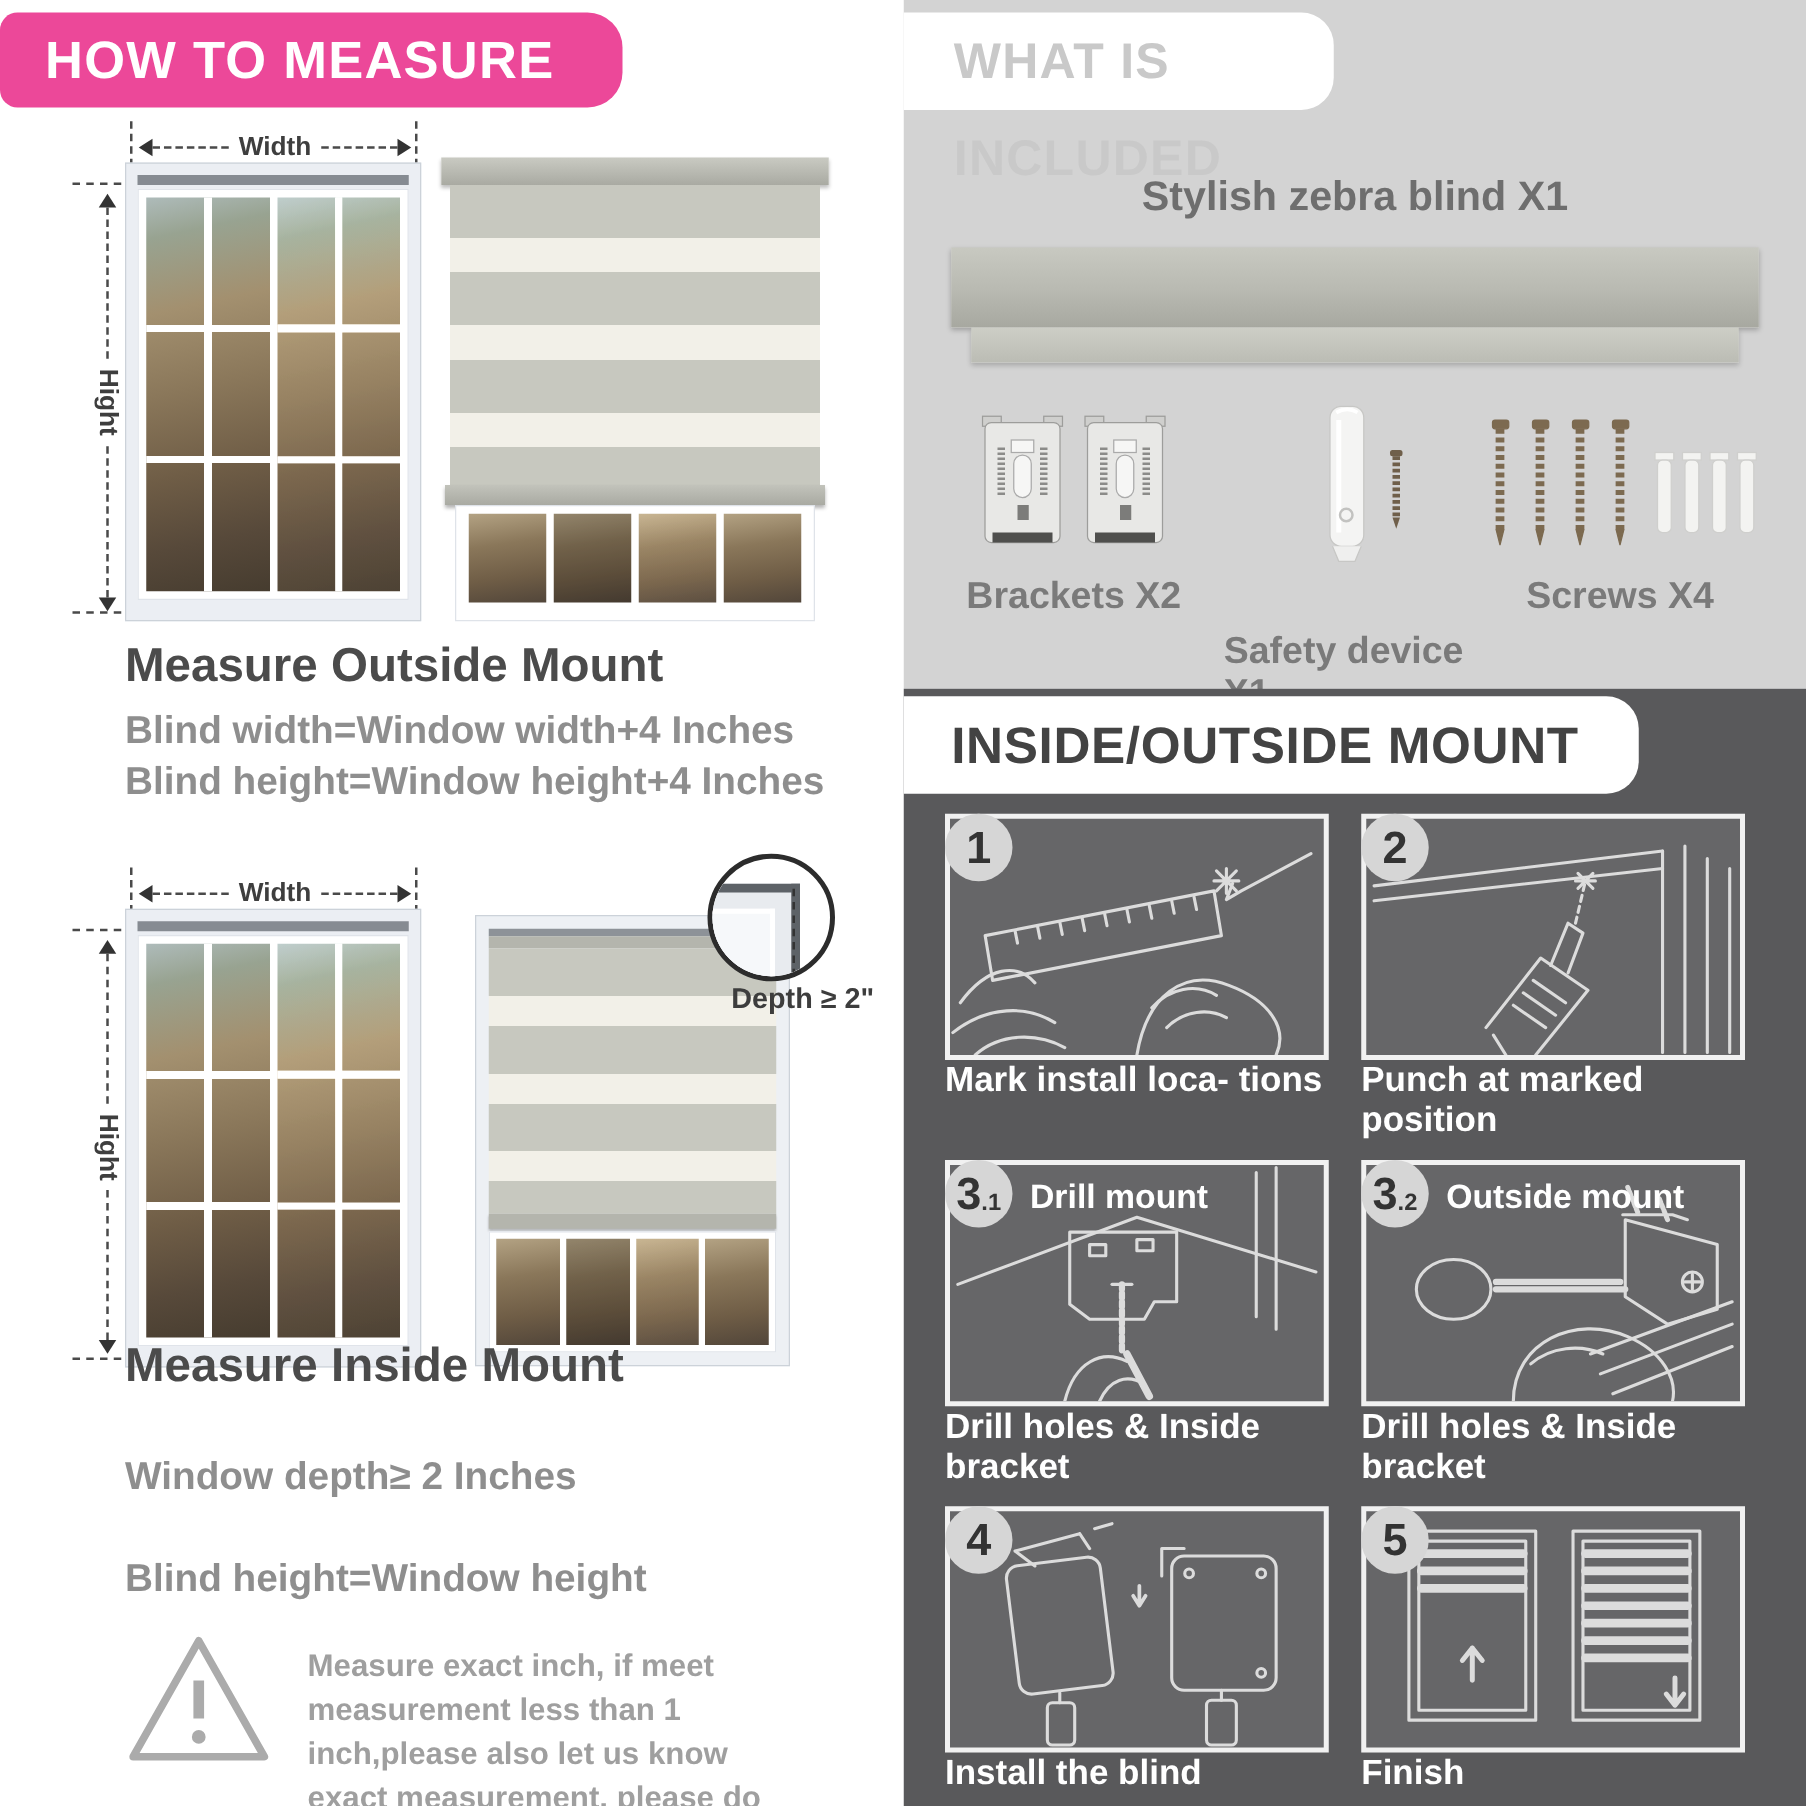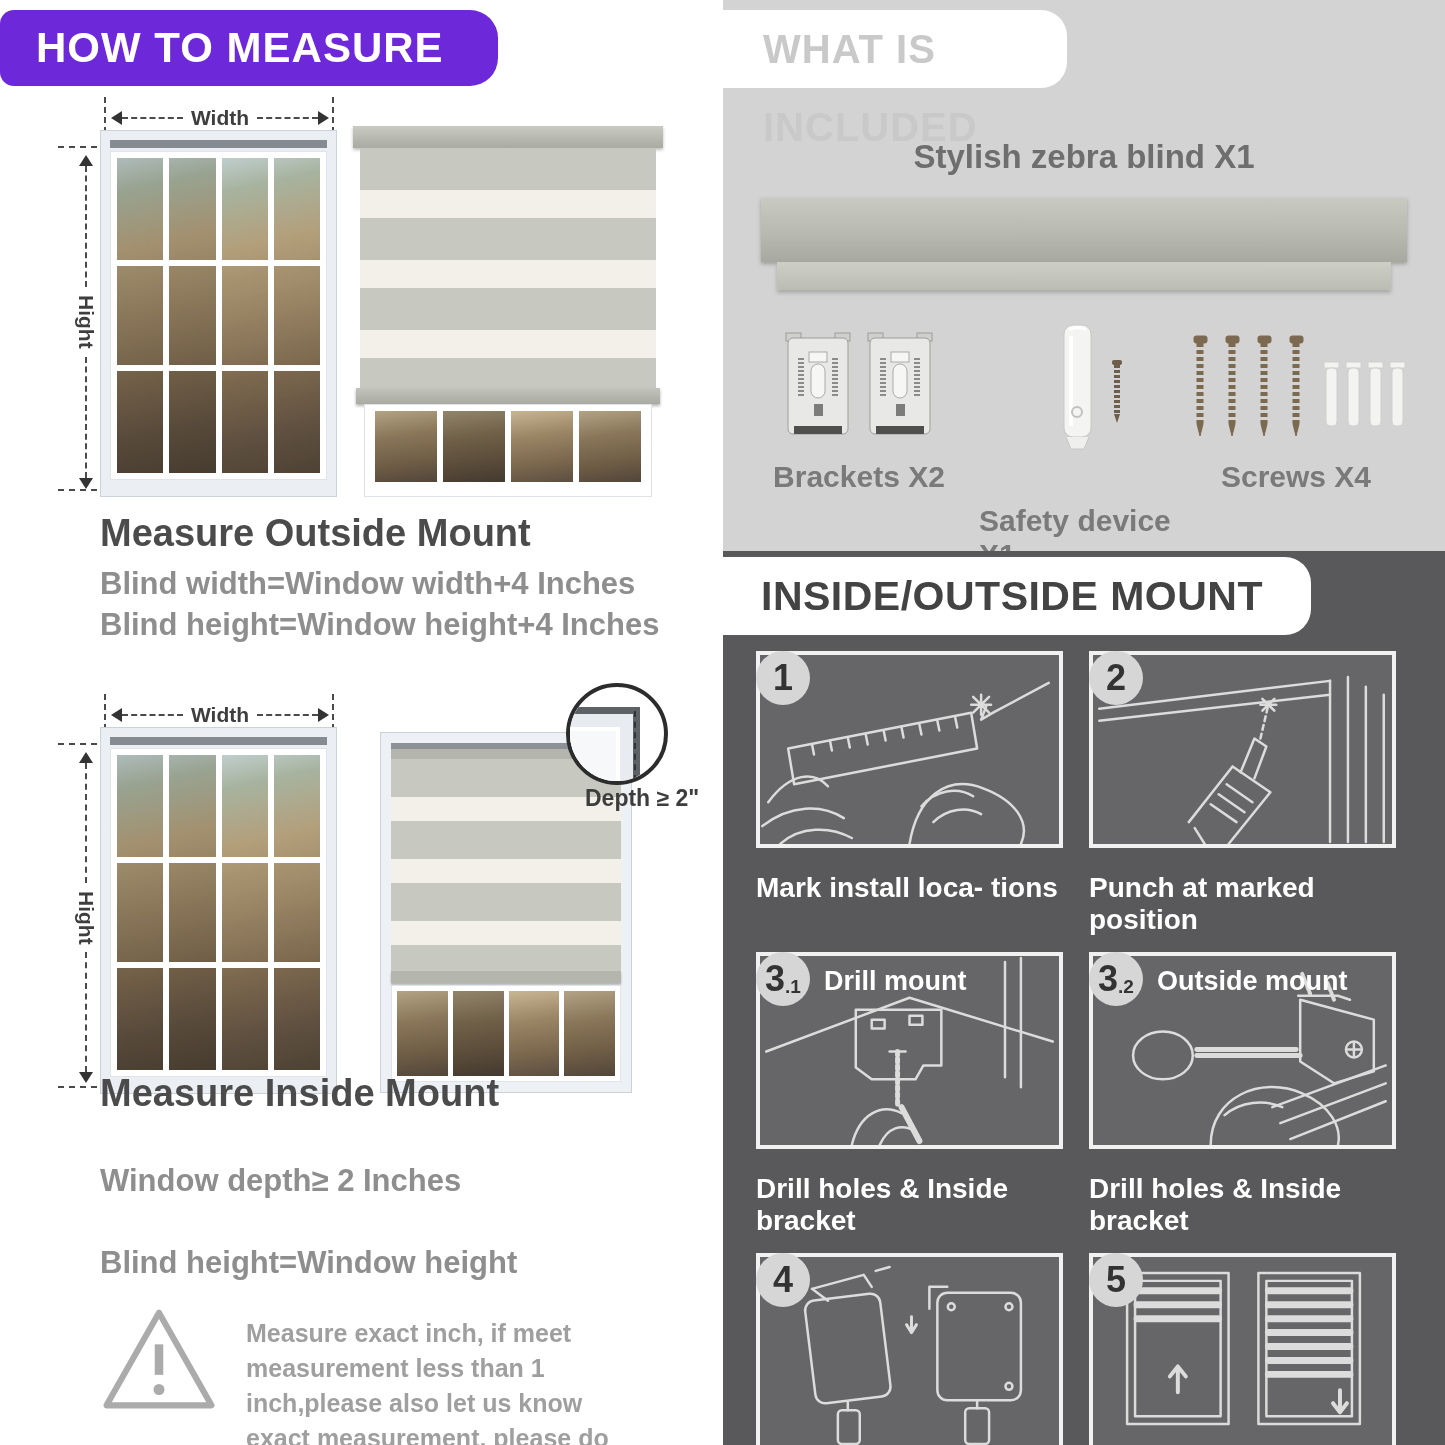--- a/index.html
+++ b/index.html
@@ -1,20 +1,20 @@
 <!DOCTYPE html>
 <html><head>
 <meta charset="utf-8">
 <style>
   html,body{margin:0;padding:0;background:#fff;}
   .canvas{position:relative;width:1445px;height:1445px;background:#fff;overflow:hidden;
           font-family:"Liberation Sans",sans-serif;}
 
   
-  .howto-header{position:absolute;left:0;top:10px;width:498px;height:76px;background:#6d28d9;
+  .howto-header{position:absolute;left:0;top:10px;width:498px;height:76px;background:#ec4899;
     border-radius:14px 28px 28px 14px;color:#fff;font-size:42px;font-weight:bold;
     line-height:76px;padding-left:36px;box-sizing:border-box;letter-spacing:1px;}
 
   
   .harrow{position:absolute;display:flex;align-items:center;height:24px;}
   .harrow .dash{flex:1;border-top:2px dashed #4a4a4a;height:0;}
   .harrow .ah-l{width:0;height:0;border:7px solid transparent;border-right:11px solid #333;}
   .harrow .ah-r{width:0;height:0;border:7px solid transparent;border-left:11px solid #333;}
   .harrow .lbl{font-size:21px;font-weight:bold;color:#3e3e3e;padding:0 8px;}
   .varrow{position:absolute;display:flex;flex-direction:column;align-items:center;width:24px;}
@@ -94,21 +94,21 @@
     padding-left:38px;box-sizing:border-box;letter-spacing:.5px;}
   .steps{position:absolute;left:33px;top:100px;width:660px;display:grid;
     grid-template-columns:307px 307px;column-gap:26px;row-gap:16px;}
   .panel{height:197px;background:#666668;border:4px solid #f1f1f1;box-sizing:border-box;position:relative;}
   .panel svg{position:absolute;inset:0;width:100%;height:100%;}
   .badge{position:absolute;top:-4px;left:-4px;width:54px;height:54px;border-radius:50%;
     background:#d6d6d6;color:#333;display:flex;align-items:center;justify-content:center;
     font-size:36px;font-weight:bold;z-index:2;}
   .badge .sub{font-size:19px;margin-top:16px;}
   .ptitle{position:absolute;left:64px;top:10px;color:#fff;font-size:27px;font-weight:bold;z-index:2;}
-  .caption{margin-top:24px;color:#fff;font-size:28px;font-weight:bold;}
+  .caption{margin-top:0;color:#fff;font-size:28px;font-weight:bold;}
   .step-art{stroke:#dcdcdc;fill:none;stroke-width:2.5;stroke-linecap:round;stroke-linejoin:round;}
 </style>
 </head>
 <body>
 
 <div class="canvas">
 
   <div class="howto-header">
     <span>HOW TO MEASURE</span>
   </div>

